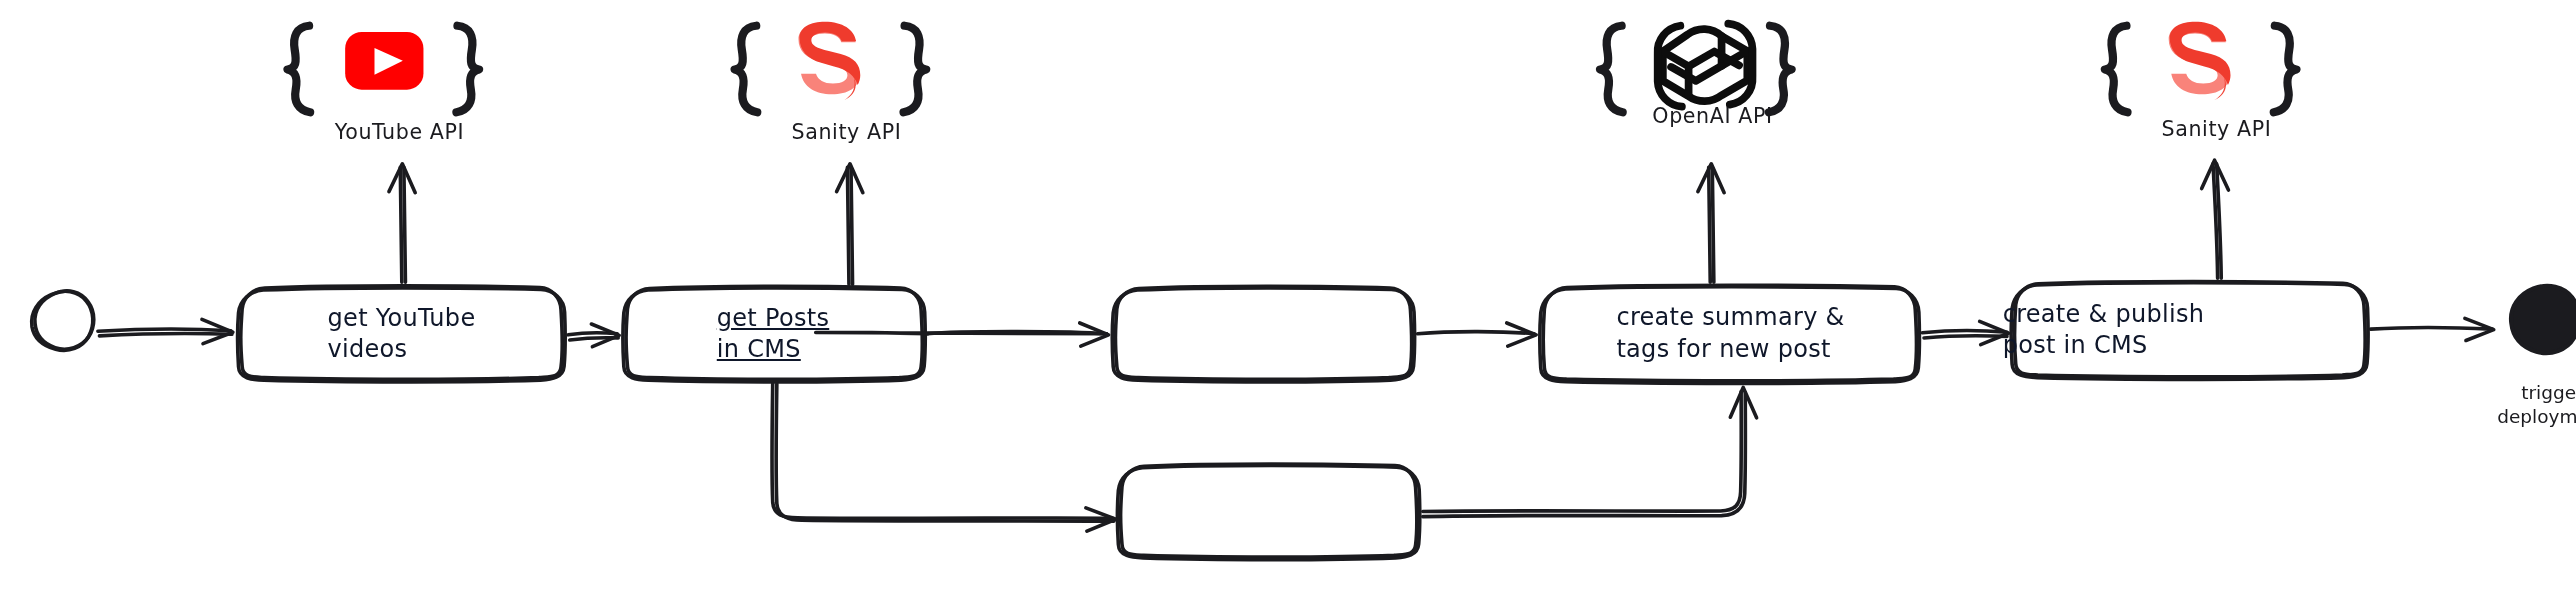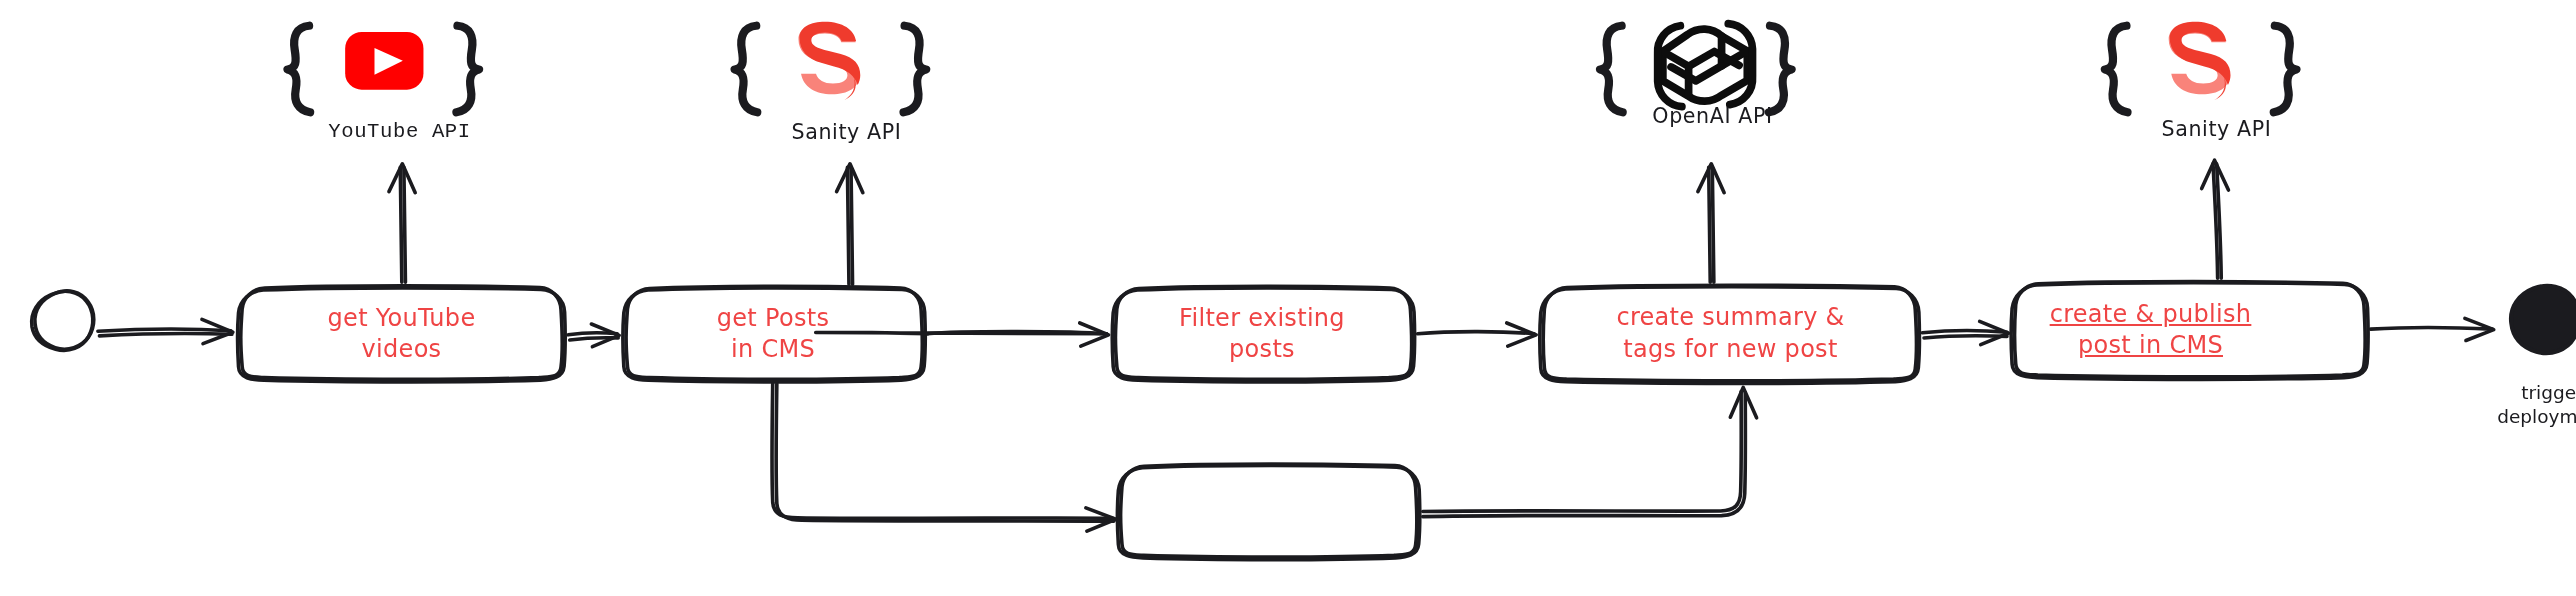--- a/index.html
+++ b/index.html
@@ -6,22 +6,22 @@
   body{
     font-family:"DejaVu Sans", sans-serif;
     width:2655px;height:596px;overflow:hidden;position:relative;
   }
   #stage{position:relative;width:2655px;height:596px;background:#fff;}
   svg.layer{position:absolute;left:0;top:0;width:2655px;height:596px;}
 
   .node-label{
     position:absolute;
     display:flex;align-items:center;justify-content:center;
-    text-align:center;
-    color:#ef4444;
+    text-align:left;
+    color:#0f172a;
     font-family:"DejaVu Sans", sans-serif;
     font-size:24px;
     line-height:1.30;
     letter-spacing:0.3px;
     white-space:pre-line;
     pointer-events:none;
   }
   .api-label{
     position:absolute;
     text-align:center;
@@ -212,38 +212,36 @@
       <path d="M3358 203 C3385 199 3404 176 3402 149 L3402 95 C3401 69 3381 48 3355 46"></path>
     </g>
 
     <g>
       <path d="M4210 76 C4210 55 4232 44 4260 44 C4294 44 4317 59 4321 82 L4293 82 C4290 71 4278 65 4261 65 C4243 65 4233 71 4233 80 C4233 90 4243 95 4267 101 L4290 107 C4315 113 4328 127 4328 147 C4328 170 4306 183 4275 183 C4243 183 4219 168 4215 143 L4244 143 C4248 155 4259 162 4277 162 C4295 162 4305 156 4305 146 C4305 137 4297 131 4276 126 L4252 120 C4226 113 4210 99 4210 76 Z" fill="#F9837A"></path>
       <path d="M4218 80 C4218 101 4232 113 4258 120 L4284 127 C4310 134 4321 148 4321 165 C4321 178 4313 188 4299 194 C4312 186 4319 175 4319 161 C4319 142 4306 129 4280 122 L4256 116 C4233 110 4218 98 4218 80 Z" fill="#EF3B2D" opacity="0.95"></path>
       <path d="M4212 74 C4212 52 4234 42 4261 42 C4296 42 4318 57 4322 80 L4294 80 C4291 70 4279 63 4262 63 C4245 63 4235 69 4235 78 C4235 88 4245 93 4269 99 L4292 105 C4318 112 4330 125 4330 146 C4330 153 4328 159 4325 165 C4319 146 4304 135 4279 129 L4254 122 C4228 115 4212 98 4212 74 Z" fill="#EF3B2D"></path>
     </g>
   </svg>
 
-  <div class="api-label" style="left:299px;top:120px;width:201px;font-family:Liberation Mono, monospace;">YouTube API</div>
+  <div class="api-label" style="left:299px;top:120px;width:201px;">YouTube API</div>
   <div class="api-label" style="left:746px;top:120px;width:201px;">Sanity API</div>
   <div class="api-label" style="left:1612px;top:104px;width:201px;">OpenAI API</div>
   <div class="api-label" style="left:2116px;top:117px;width:201px;">Sanity API</div>
 
   <div class="node-label" style="left:242px;top:289px;width:319px;height:90px;">get YouTube
 videos</div>
 
-  <div class="node-label" style="left:626px;top:289px;width:294px;height:90px;">get Posts
+  <div class="node-label" style="left:626px;top:289px;width:294px;height:90px;text-decoration:underline;">get Posts
 in CMS</div>
 
-  <div class="node-label" style="left:1115px;top:289px;width:294px;height:90px;">Filter existing
-posts</div>
 
   <div class="node-label" style="left:1545px;top:287px;width:371px;height:93px;">create summary &amp;
 tags for new post</div>
 
-  <div class="node-label" style="left:1976px;top:284px;width:349px;height:92px;text-decoration:underline;">create &amp; publish
+  <div class="node-label" style="left:1929px;top:284px;width:349px;height:92px;">create &amp; publish
 post in CMS</div>
 
 
   <div class="end-label" style="left:2452px;top:381px;width:201px;">trigger
 deployment</div>
 
 </div>
 
 
 </body></html>

